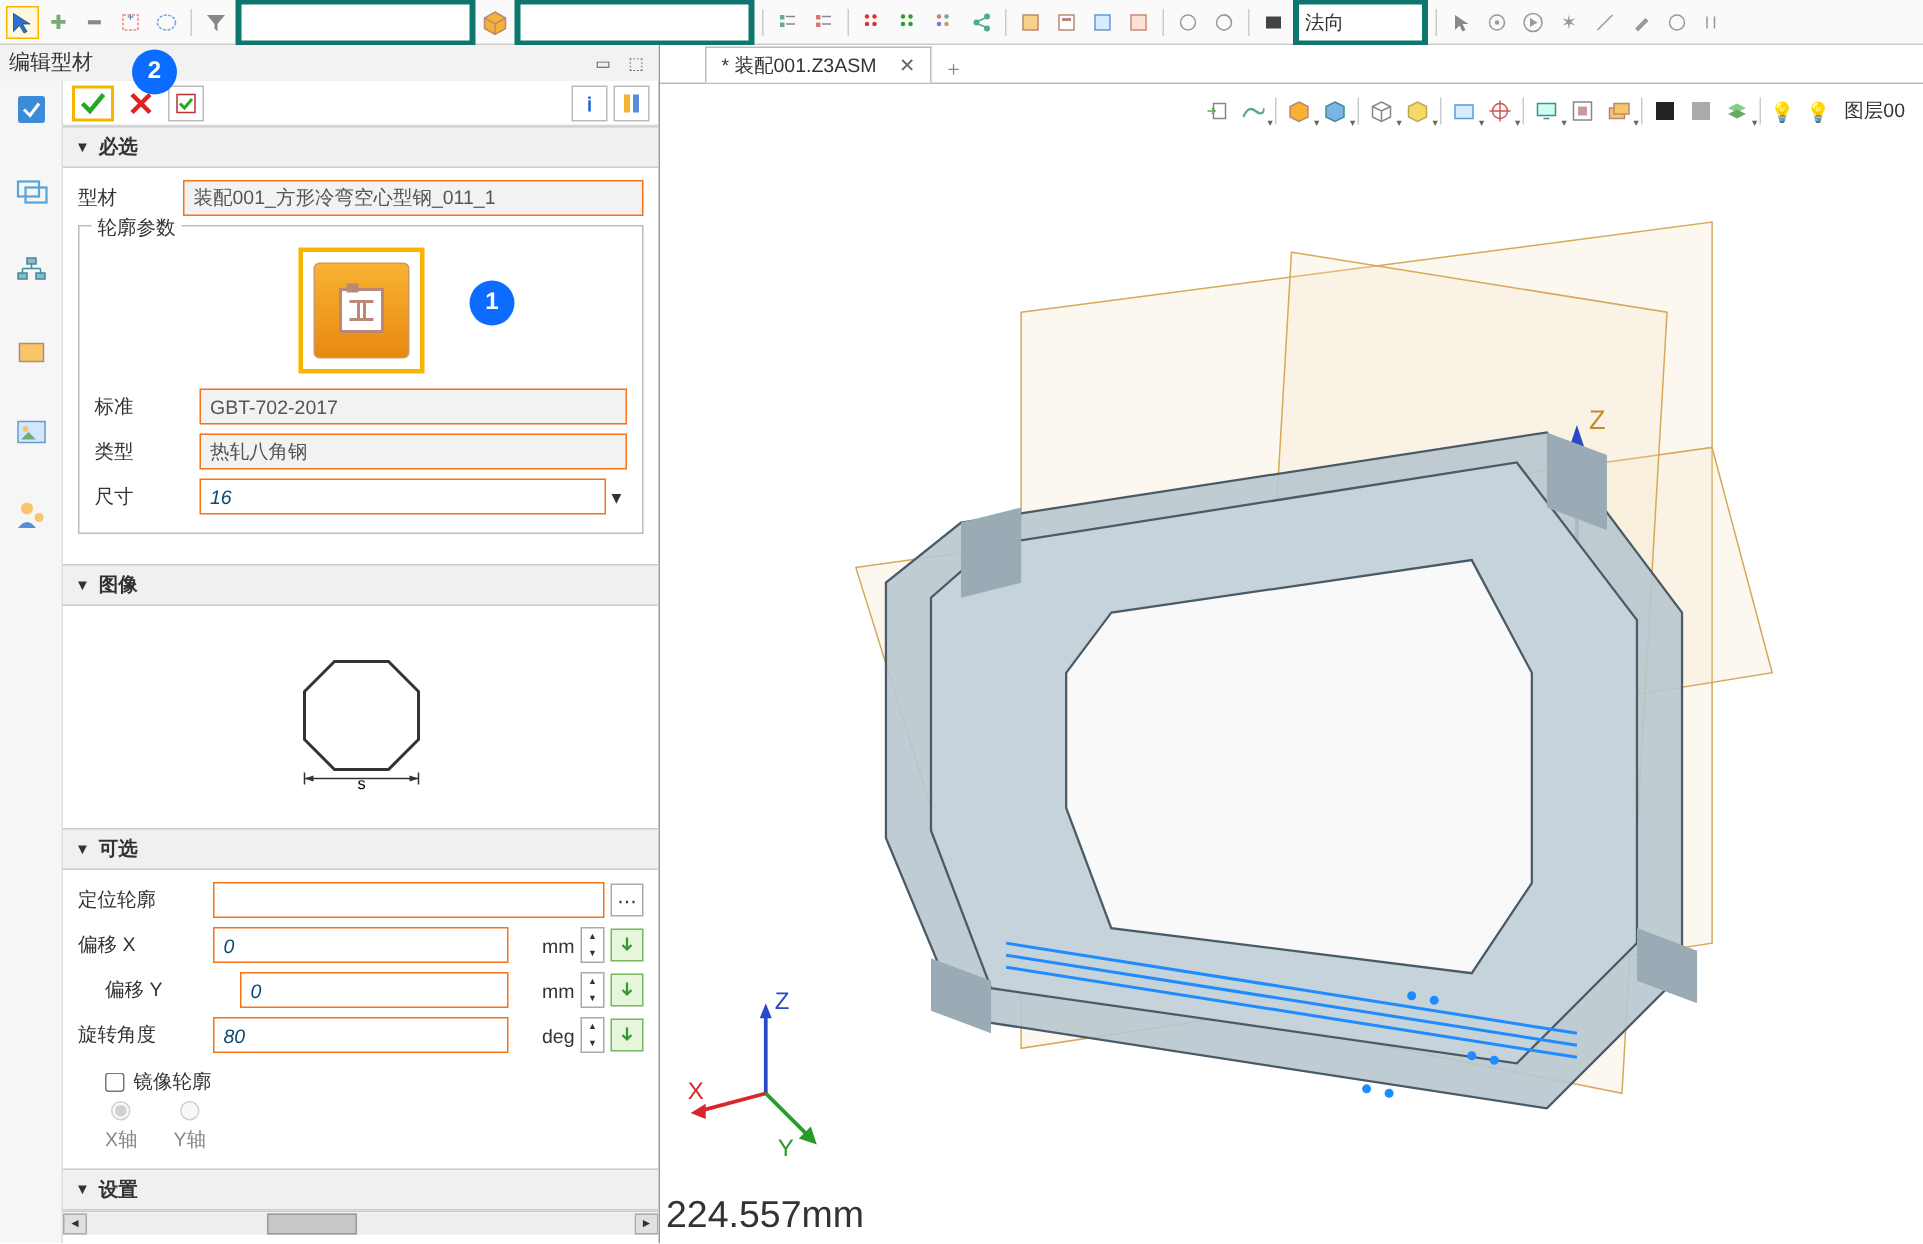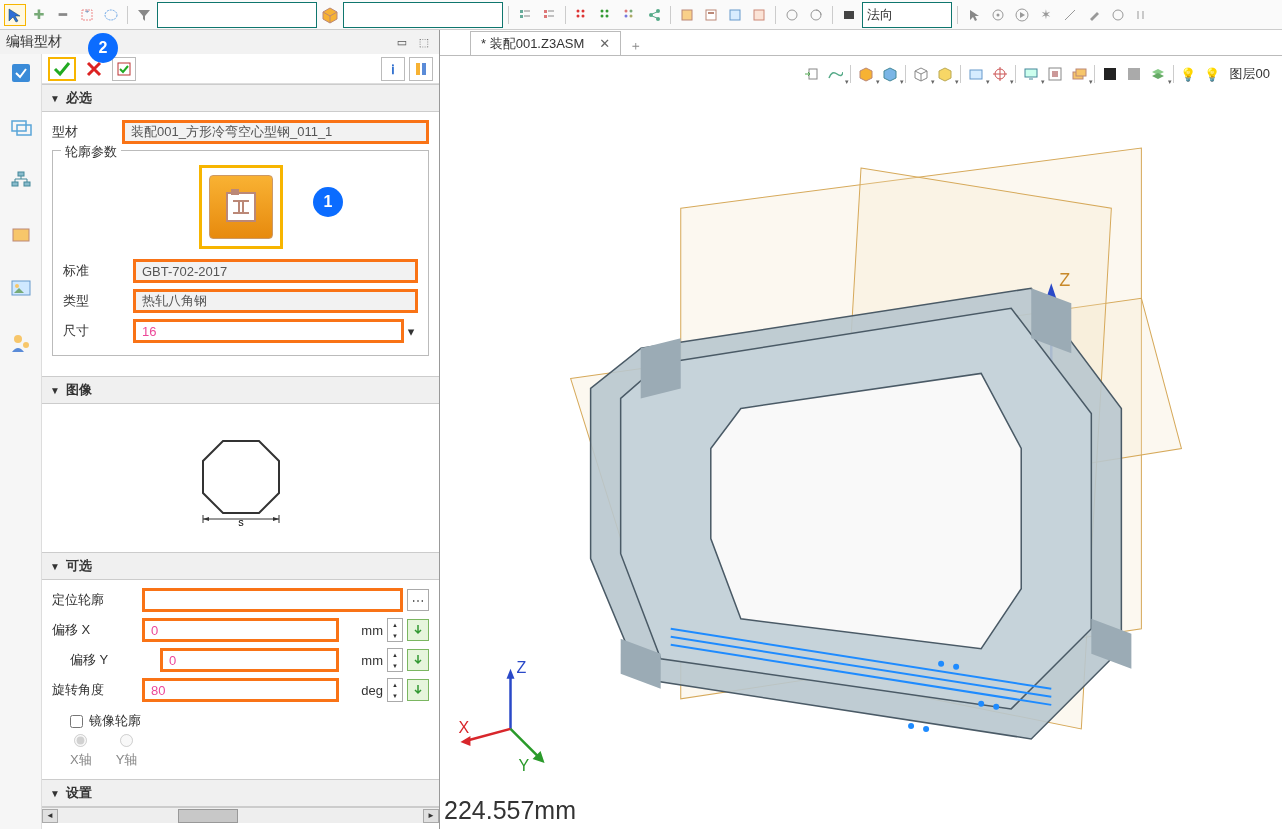--- a/index.html
+++ b/index.html
@@ -3,21 +3,21 @@
 <meta charset="utf-8">
 <style>
 * { box-sizing: border-box; margin: 0; padding: 0; font-family: "Microsoft YaHei", Arial, sans-serif; }
 body { width: 1282px; height: 829px; background: #fff; overflow: hidden; position: relative; font-size: 13px; color: #333; }
 
 
 .top-toolbar { height: 30px; background: #fafafa; border-bottom: 1px solid #ccc; display: flex; align-items: center; padding: 0 4px; gap: 2px; }
 .tb-btn { width: 22px; height: 22px; display: inline-flex; align-items: center; justify-content: center; border: 1px solid transparent; cursor: pointer; }
 .tb-btn.sel { border: 1px solid #f7b500; background: #fff8e1; }
 .tb-sep { width: 1px; height: 18px; background: #ccc; margin: 0 3px; }
-.tb-combo { height: 22px; border: 1px solid #0f766e; background: #fff; min-width: 100px; padding: 12px 4px; display: inline-flex; align-items: center; }
+.tb-combo { height: 22px; border: 4px solid #0f766e; background: #fff; min-width: 100px; padding: 12px 4px; display: inline-flex; align-items: center; }
 .tb-combo.wide { min-width: 160px; }
 .tb-combo.narrow { min-width: 60px; }
 
 
 .title-row { height: 24px; background: #f2f2f2; display: flex; align-items: center; padding: 0 6px; }
 .title-text { flex: 1; font-size: 14px; }
 .title-btn { width: 18px; height: 18px; margin-left: 4px; cursor: pointer; display: inline-flex; align-items: center; justify-content: center; font-size: 11px; color: #555; }
 
 
 .callout { position: absolute; width: 30px; height: 30px; border-radius: 50%; background: #0b6cff; color: #fff; display: flex; align-items: center; justify-content: center; font-weight: bold; font-size: 16px; z-index: 100; }
@@ -41,22 +41,22 @@
 
 .params-col { flex: 1; overflow-y: auto; overflow-x: auto; }
 
 
 .sect-head { height: 28px; background: #f0f0f0; border-top: 1px solid #ccc; border-bottom: 1px solid #ccc; display: flex; align-items: center; padding: 0 8px; font-weight: bold; cursor: pointer; }
 .sect-head .tri { margin-right: 6px; font-size: 10px; }
 
 .sect-body { padding: 8px 10px 10px 10px; }
 .form-row { display: flex; align-items: center; margin-bottom: 6px; }
 .form-row .lbl { width: 70px; font-size: 13px; }
-.form-row .val { flex: 1; height: 24px; border: 3px solid #f97316; background: #f2f2f2; padding: 0 6px; display: flex; align-items: center; color: #555; }
-.form-row .val.white { background: #fff; color: #ec4899; }
+.form-row .val { flex: 1; height: 24px; border: 1px solid #f97316; background: #f2f2f2; padding: 0 6px; display: flex; align-items: center; color: #555; }
+.form-row .val.white { background: #fff; color: #0c4a6e; font-style: italic; }
 .form-row .unit { width: 48px; text-align: right; padding-right: 4px; }
 .form-row .stepper { width: 16px; height: 24px; border: 1px solid #aaa; display: flex; flex-direction: column; }
 .form-row .stepper div { flex: 1; display: flex; align-items: center; justify-content: center; font-size: 6px; cursor: pointer; }
 .form-row .extra { width: 22px; height: 22px; margin-left: 4px; border: 1px solid #7bb661; background: #e6f5dc; display: flex; align-items: center; justify-content: center; cursor: pointer; }
 .radio-row { display: flex; align-items: center; gap: 24px; padding: 4px 0 0 18px; }
 .radio-row label { display: inline-flex; align-items: center; gap: 4px; color: #888; flex-direction: column; }
 .check-row { display: flex; align-items: center; gap: 6px; padding: 4px 0 0 18px; }
 
 
 .fieldset { border: 1px solid #bbb; margin: 4px 0 10px 0; padding: 10px 10px 6px 10px; position: relative; }

